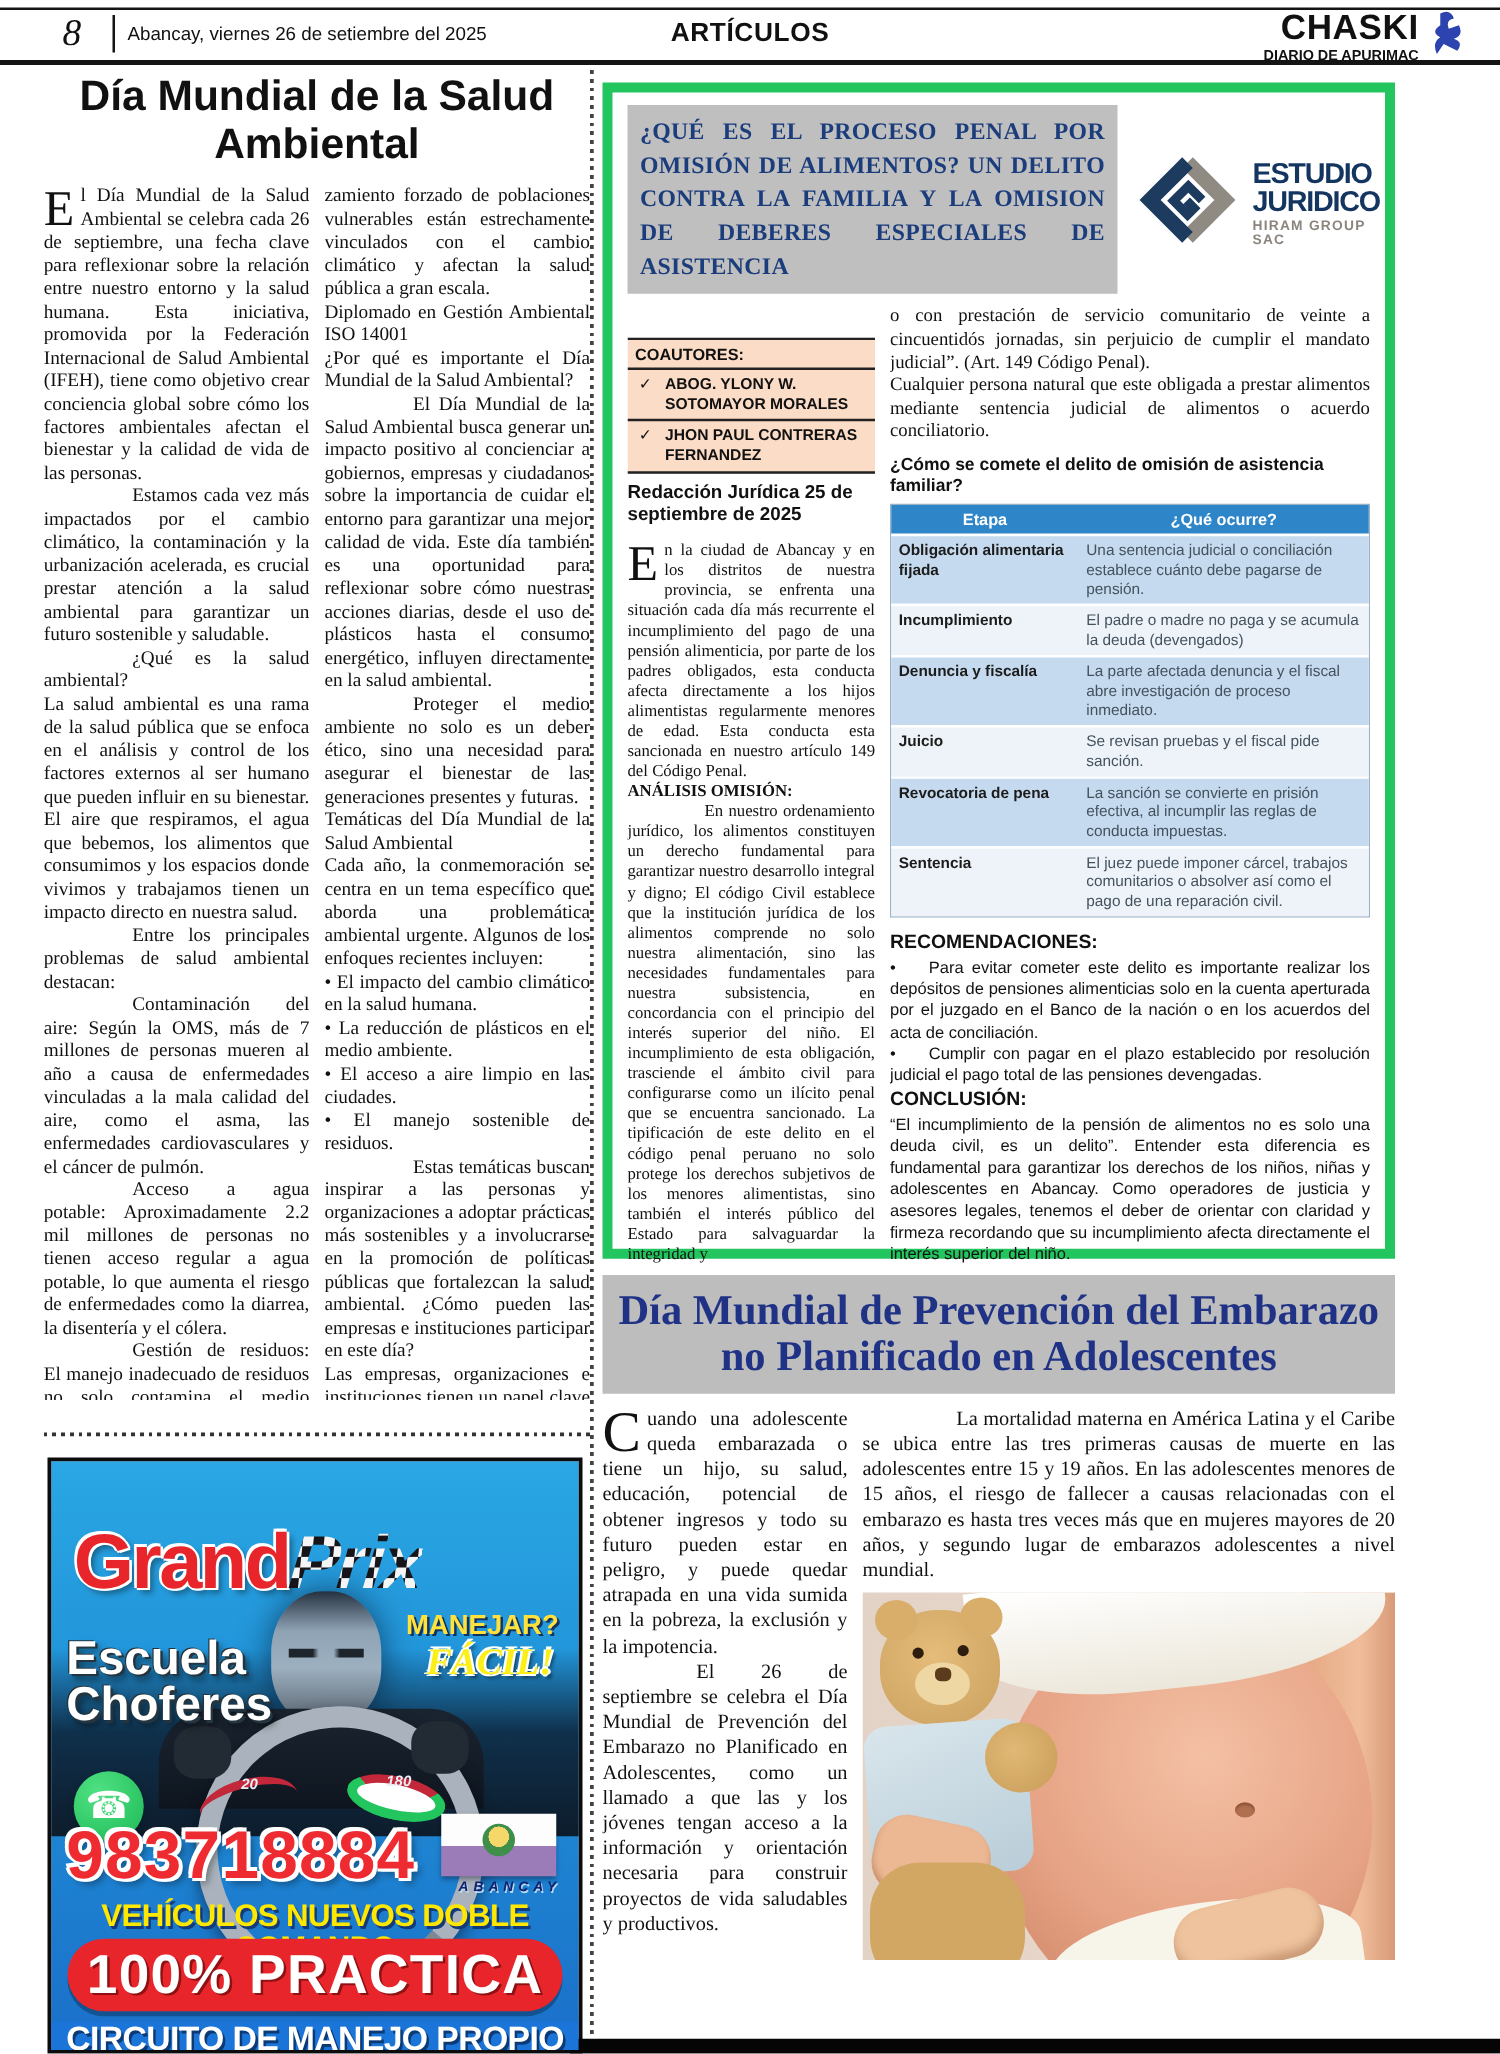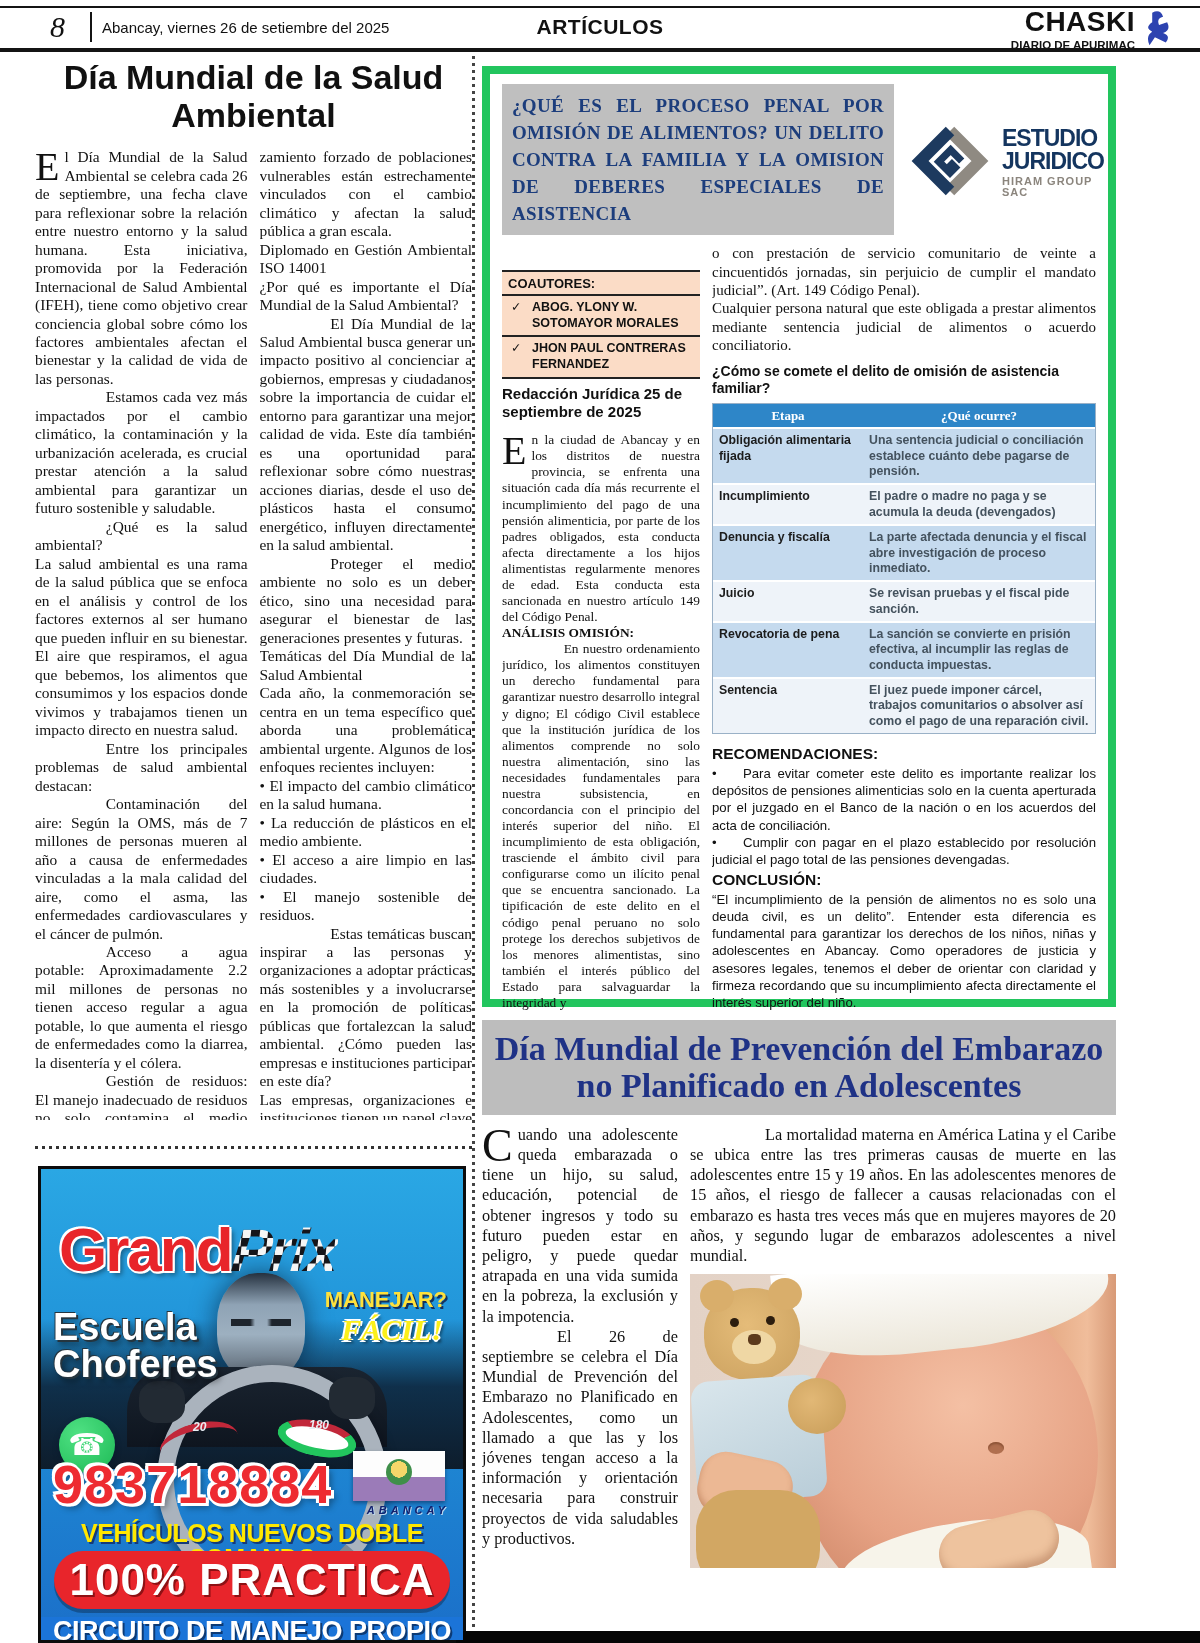--- a/index.html
+++ b/index.html
@@ -6,21 +6,21 @@
   .page{position:relative;width:1200px;height:1643px;background:#fff;overflow:hidden;
         font-family:"Liberation Serif",serif;color:#111;}
   .page::before{content:'';position:absolute;top:6px;left:0;right:0;height:2px;background:#141414;}
 
   
   .pgnum{position:absolute;left:50px;top:12px;font:italic 400 30px/1 "Liberation Serif",serif;}
   .hdr-sep{position:absolute;left:90px;top:12px;width:2px;height:30px;background:#141414;}
   .hdr-date{position:absolute;left:102px;top:20px;font:400 15px/1 "Liberation Sans",sans-serif;}
   .hdr-section{position:absolute;left:50%;transform:translateX(-50%);top:16px;
                font:800 21px/1 "Liberation Sans",sans-serif;letter-spacing:.5px;text-align:center;}
-  .brand{position:absolute;right:24px;top:8px;display:flex;align-items:flex-end;gap:7px;}
+  .brand{position:absolute;right:24px;top:8px;display:flex;align-items:flex-start;gap:7px;}
   .brand-txt{text-align:right;}
   .brand-name{font:900 28px/1 "Liberation Sans",sans-serif;letter-spacing:.5px;}
   .brand-sub{font:700 11.5px/1 "Liberation Sans",sans-serif;margin-top:4px;}
   .thickline{position:absolute;left:0;right:0;top:48px;height:4px;background:#141414;}
 
   
   .para{margin:0;text-align:justify;}
   .ind{text-indent:4.6em;}
   .b{font-weight:700;}
   .dc::first-letter{float:left;font-size:40px;line-height:31px;padding:3px 5px 0 0;}
@@ -54,27 +54,27 @@
   .coa-label{font:700 13px/1.2 "Liberation Sans",sans-serif;padding:4px 6px 3px;border-bottom:2px solid #222;}
   .co-item{font:700 12.5px/1.25 "Liberation Sans",sans-serif;padding:4px 6px 4px 30px;position:relative;
            border-bottom:2px solid #222;}
   .co-item::before{content:"\2713";position:absolute;left:9px;top:4px;font-weight:400;}
   .byline{font:700 15px/1.25 "Liberation Sans",sans-serif;margin:6px 0 10px;}
 
   .tbl-title{font:700 14px/1.25 "Liberation Sans",sans-serif;margin:8px 0 5px;}
   .tbl{border:1px solid #9ab1c7;margin:2px 0 10px;}
   .tbl-head{display:grid;grid-template-columns:150px 1fr;background:#2e86c8;color:#fff;
             font:700 13px/1.2 "Liberation Sans",sans-serif;text-align:center;}
-  .tbl-head div{padding:4px 4px;font-family:Liberation Serif, serif;}
+  .tbl-head div{padding:4px 4px;}
   .trow{display:grid;grid-template-columns:150px 1fr;font:400 12.3px/1.25 "Liberation Sans",sans-serif;
         color:#44525e;border-top:2px solid #fff;}
   .tbody .trow:nth-child(odd){background:#c5daee;}
   .tbody .trow:nth-child(even){background:#eef3f9;}
   .tc1{font-weight:700;color:#1c1c1c;padding:4px 6px;}
-  .tc2{padding:4px 6px;font-weight:bold;}
+  .tc2{padding:4px 6px;}
 
   .sec-h{font:800 15.5px/1.35 "Liberation Sans",sans-serif;margin:2px 0 0;}
   .sans-p{font:400 13.2px/1.3 "Liberation Sans",sans-serif;text-align:justify;margin:0;}
 
   
   .a3{position:absolute;left:482px;top:1020px;width:634px;}
   .a3-title{background:#bdbdbd;color:#1f3286;font:900 34px/1.1 "Liberation Serif",serif;
             text-align:center;padding:10px 8px;}
   .a3-cols{display:flex;gap:12px;margin-top:10px;height:498px;overflow:hidden;}
   .a3-c1{width:196px;font:400 16.3px/1.24 "Liberation Serif",serif;overflow:hidden;}

